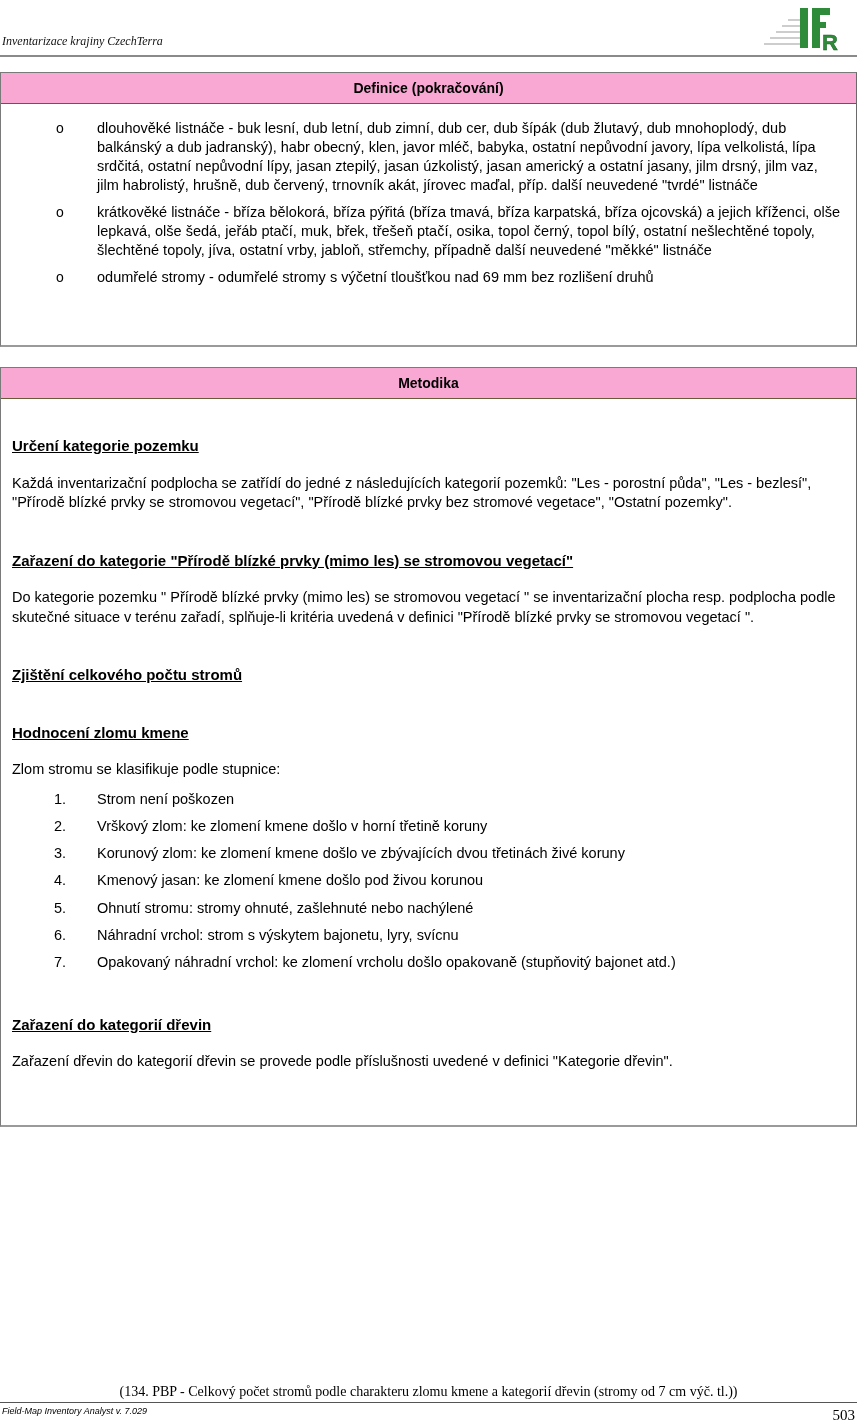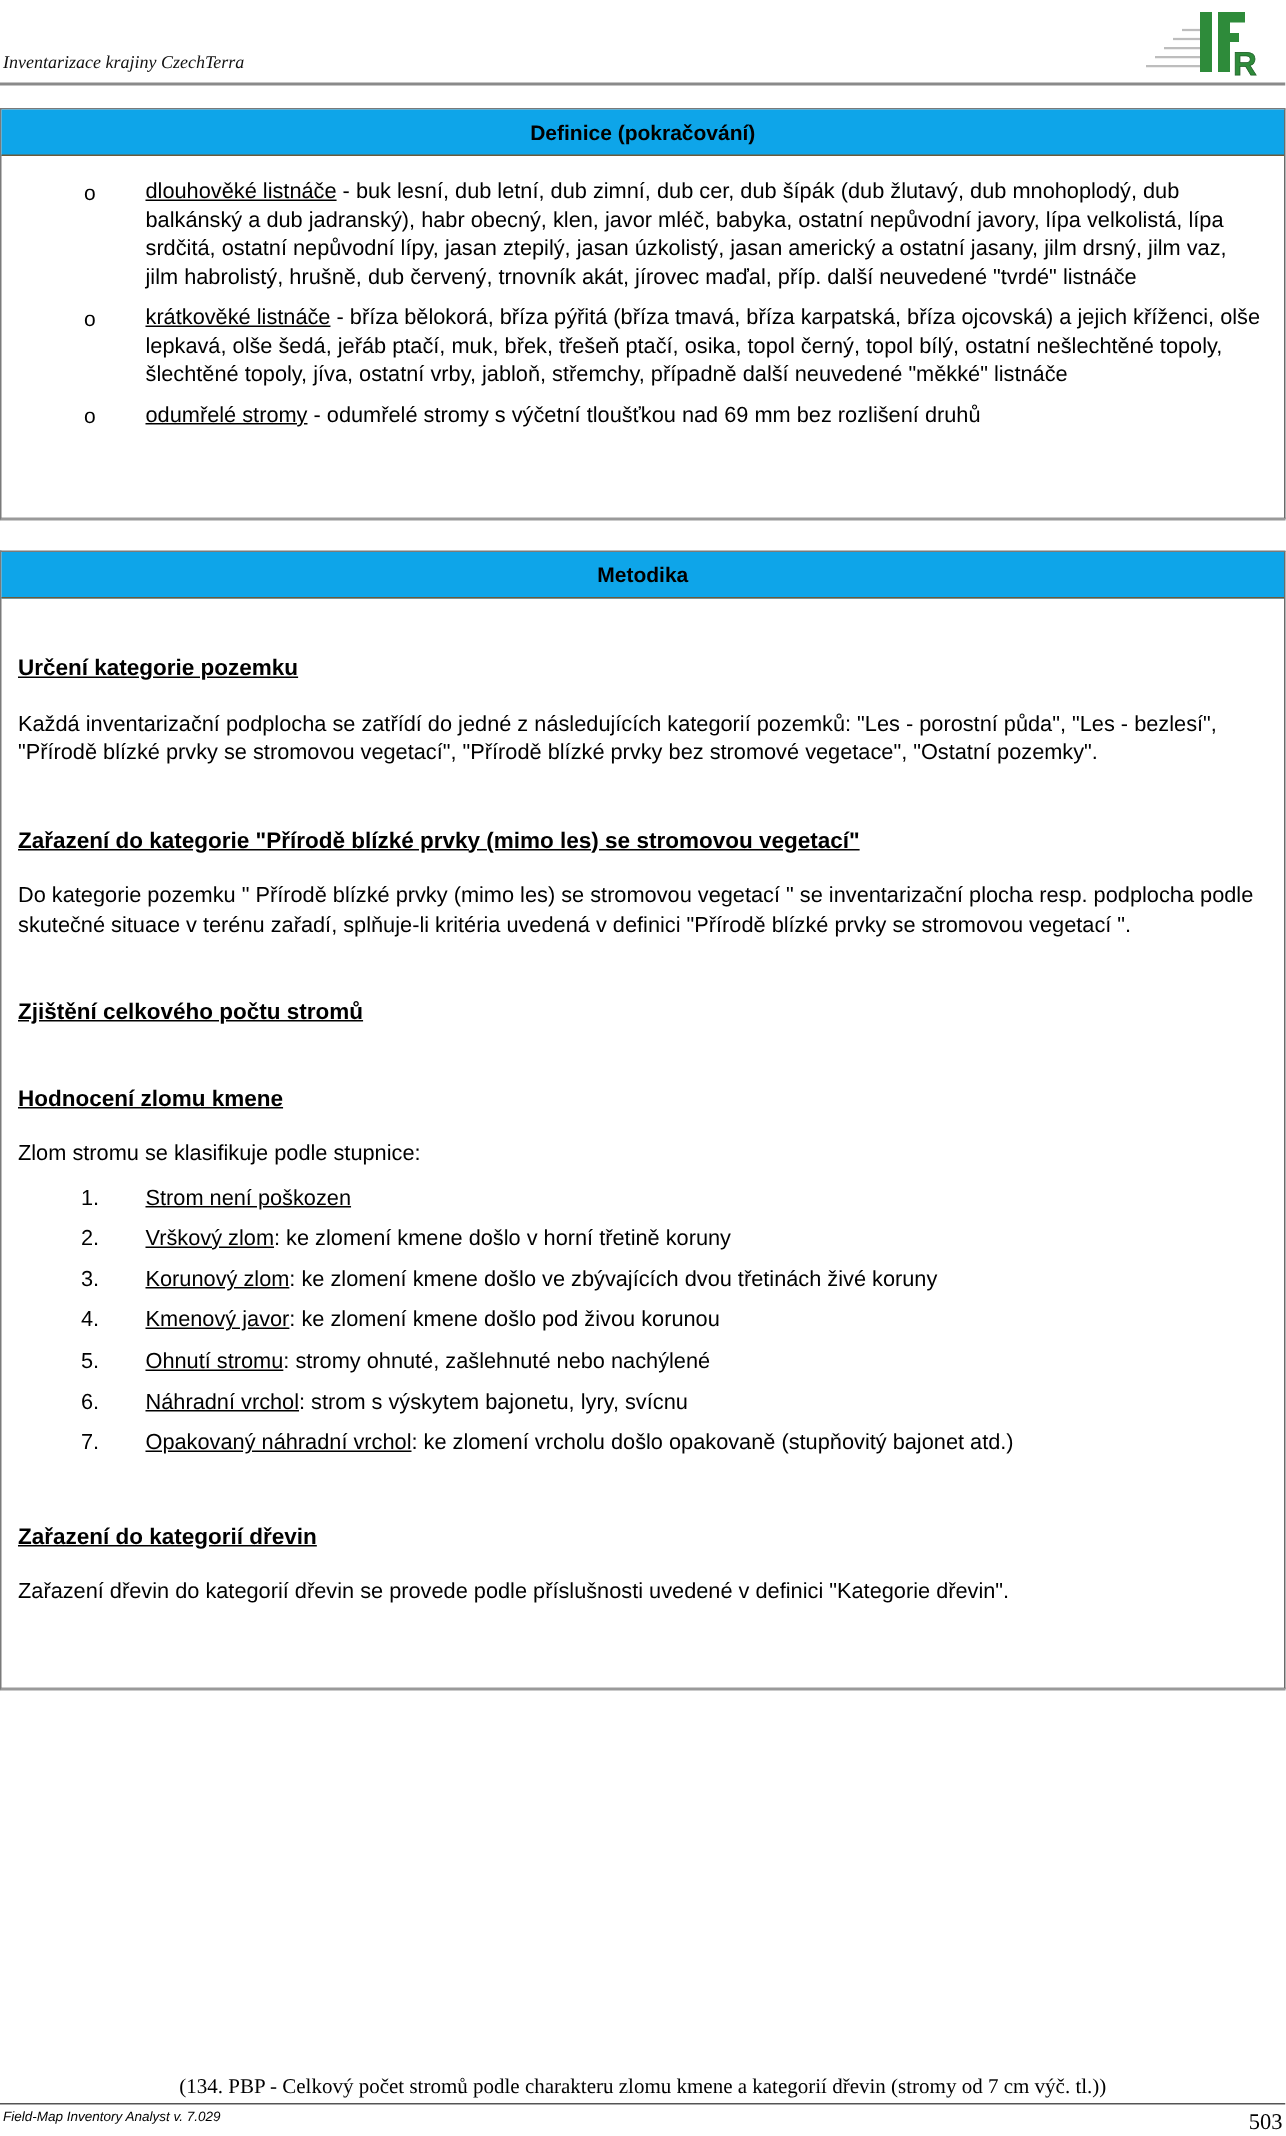--- a/index.html
+++ b/index.html
@@ -3,28 +3,28 @@
 <meta charset="utf-8">
 <style>
   html, body { margin: 0; padding: 0; background: #ffffff; }
   body { width: 857px; height: 1424px; position: relative; overflow: hidden; font-family: "Liberation Sans", sans-serif; color: #000; }
   .page-header { position: absolute; left: 0; top: 0; width: 857px; height: 58px; }
   .doc-title { position: absolute; left: 2px; top: 34px; font-family: "Liberation Serif", serif; font-style: italic; font-size: 12px; color: #111; }
   .header-rule { position: absolute; left: 0; top: 55px; width: 857px; height: 2px; background: #8a8a8a; }
   .logo { position: absolute; left: 760px; top: 2px; width: 92px; height: 50px; }
 
   .section { position: absolute; left: 0; width: 855px; border: 1px solid #7a7a7a; border-right: 2px solid #6a6a6a; border-bottom: 2px solid #9a9a9a; background: #fff; }
-  .section-head { height: 30px; background: #0ea5e9; border-bottom: 1px solid #6b5a3a; display: flex; align-items: center; justify-content: center; font-weight: bold; font-size: 14px; }
+  .section-head { height: 30px; background: #f9a8d4; border-bottom: 1px solid #6b5a3a; display: flex; align-items: center; justify-content: center; font-weight: bold; font-size: 14px; }
   .sec1 { top: 72px; height: 272px; }
   .sec2 { top: 367px; height: 757px; }
 
   .bullets { position: absolute; left: 0; top: 46px; width: 840px; }
   .bullet { position: relative; padding-left: 96px; font-size: 14.5px; line-height: 19px; margin-bottom: 8px; }
   .bullet .marker { position: absolute; left: 55px; top: 0; font-size: 14px; }
-  .u { text-decoration: underline; }
+  .u { }
 
   .body { position: absolute; left: 11px; top: 30px; width: 835px; font-size: 14.5px; line-height: 19.5px; }
   .h { font-weight: bold; text-decoration: underline; font-size: 15px; margin-top: 38px; margin-bottom: 18px; }
   .h.first { margin-top: 38px; }
   .p { margin: 0; }
   .ol { margin-top: 6px; }
   .li { position: relative; padding-left: 85px; height: 27.3px; line-height: 27px; }
   .li .num { position: absolute; left: 42px; }
 
   .caption { position: absolute; left: 0; top: 1384px; width: 857px; text-align: center; font-family: "Liberation Serif", serif; font-size: 14px; }
@@ -79,21 +79,21 @@
     <p class="p">Do kategorie pozemku " Přírodě blízké prvky (mimo les) se stromovou vegetací " se inventarizační plocha resp. podplocha podle skutečné situace v terénu zařadí, splňuje-li kritéria uvedená v definici "Přírodě blízké prvky se stromovou vegetací ".</p>
 
     <div class="h">Zjištění celkového počtu stromů</div>
 
     <div class="h">Hodnocení zlomu kmene</div>
     <p class="p">Zlom stromu se klasifikuje podle stupnice:</p>
     <div class="ol">
       <div class="li"><span class="num">1.</span><span class="u">Strom není poškozen</span><span></span></div>
       <div class="li"><span class="num">2.</span><span class="u">Vrškový zlom</span><span>: ke zlomení kmene došlo v horní třetině koruny</span></div>
       <div class="li"><span class="num">3.</span><span class="u">Korunový zlom</span><span>: ke zlomení kmene došlo ve zbývajících dvou třetinách živé koruny</span></div>
-      <div class="li"><span class="num">4.</span><span class="u">Kmenový javor</span><span>: ke zlomení kmene došlo pod živou korunou</span></div>
+      <div class="li"><span class="num">4.</span><span class="u">Kmenový jasan</span><span>: ke zlomení kmene došlo pod živou korunou</span></div>
       <div class="li"><span class="num">5.</span><span class="u">Ohnutí stromu</span><span>: stromy ohnuté, zašlehnuté nebo nachýlené</span></div>
       <div class="li"><span class="num">6.</span><span class="u">Náhradní vrchol</span><span>: strom s výskytem bajonetu, lyry, svícnu</span></div>
       <div class="li"><span class="num">7.</span><span class="u">Opakovaný náhradní vrchol</span><span>: ke zlomení vrcholu došlo opakovaně (stupňovitý bajonet atd.)</span></div>
     </div>
 
     <div class="h" style="">Zařazení do kategorií dřevin</div>
     <p class="p">Zařazení dřevin do kategorií dřevin se provede podle příslušnosti uvedené v definici "Kategorie dřevin".</p>
   </div>
 </section>
 

